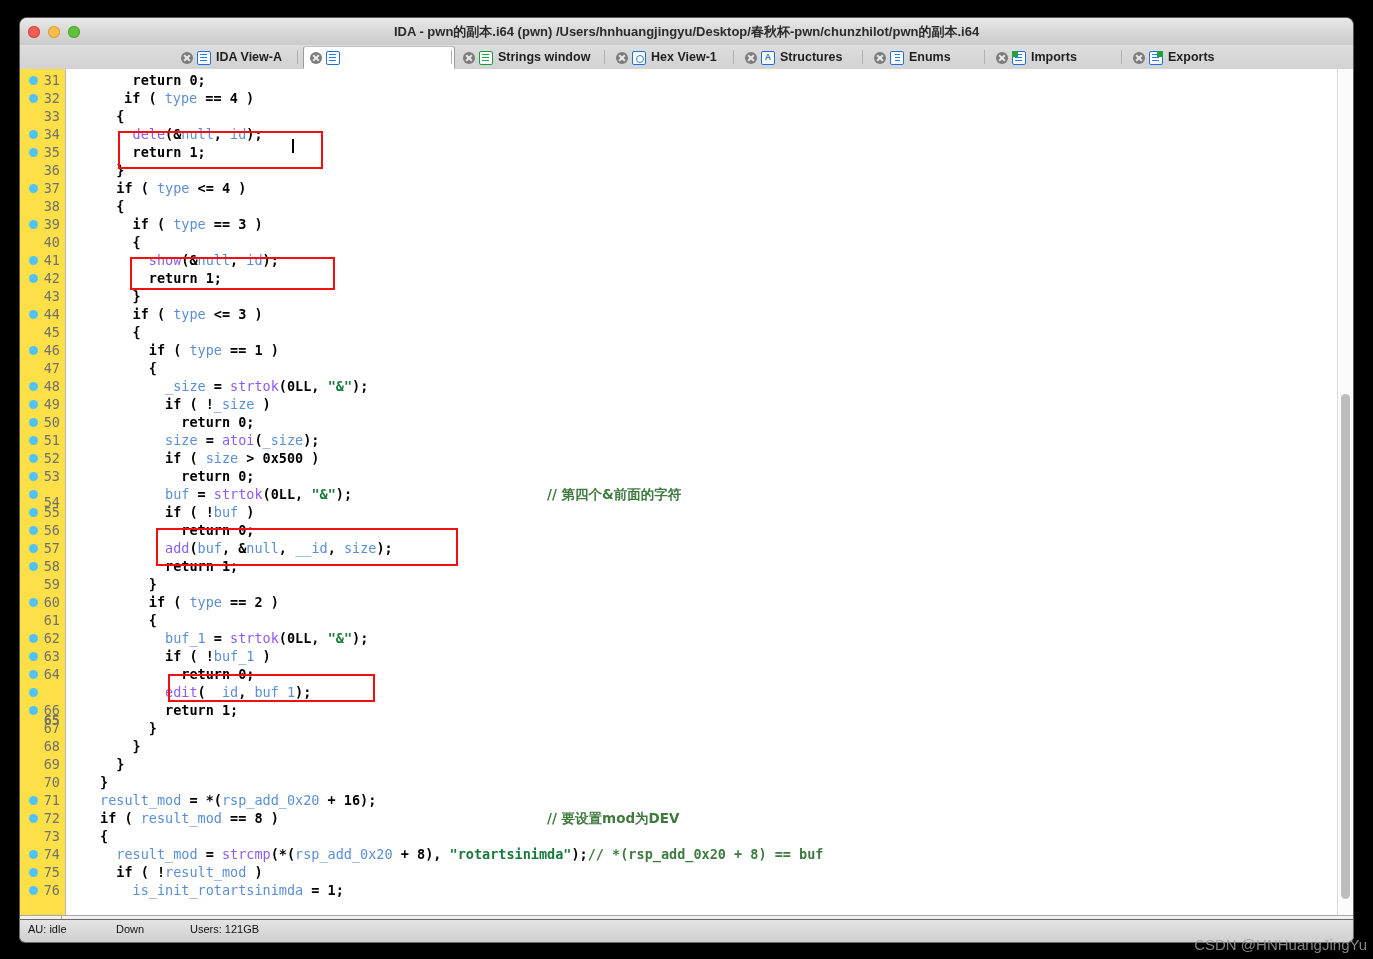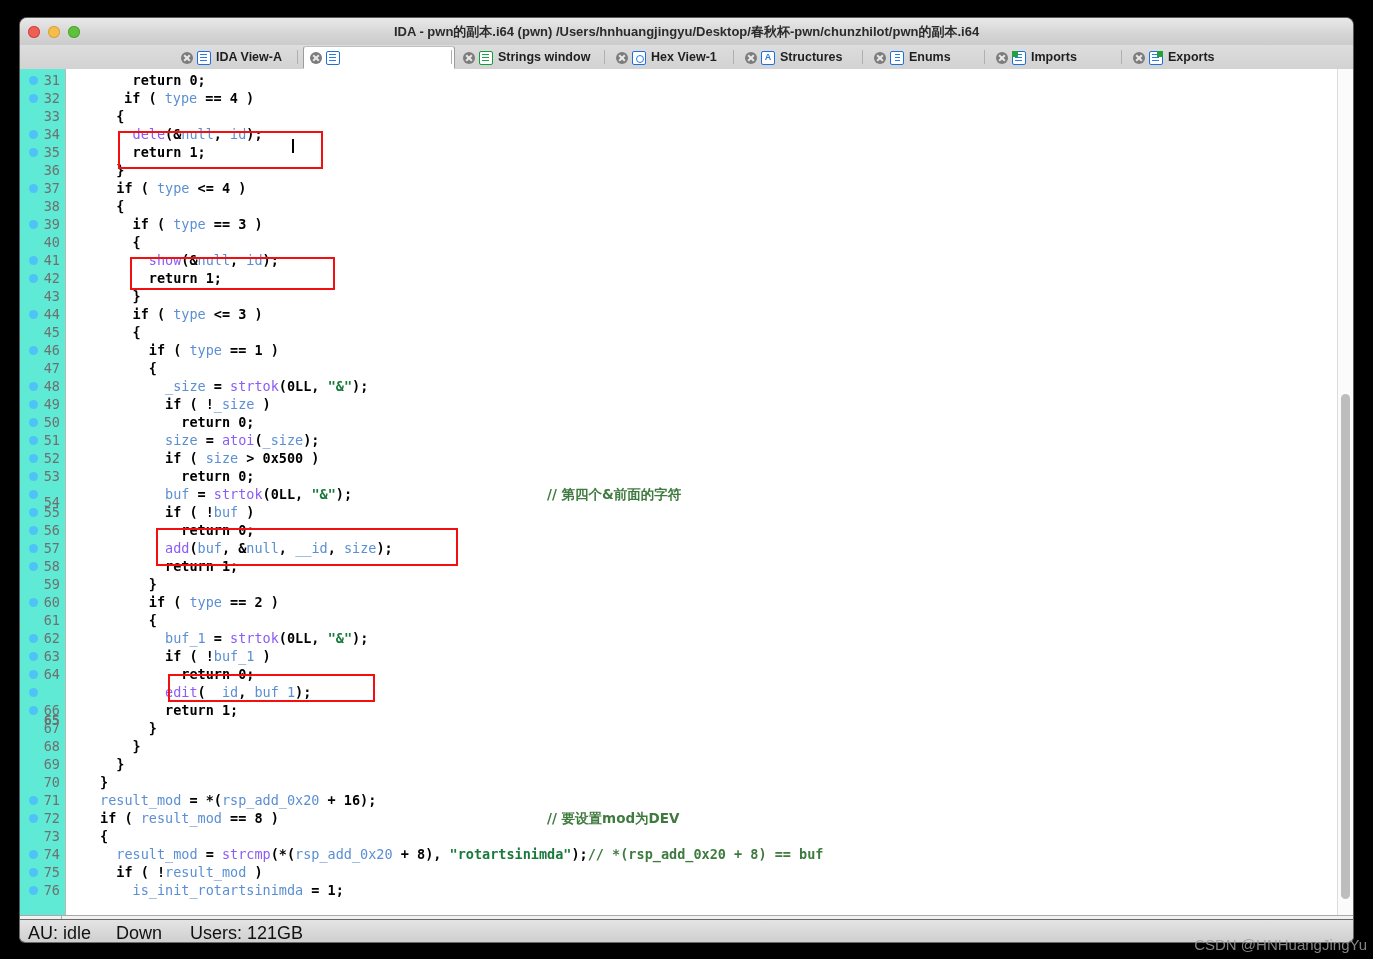--- a/index.html
+++ b/index.html
@@ -122,21 +122,21 @@
 
   
   #codearea {
     position: absolute; left: 0; top: 51px;
     width: 1333px; height: 846px;
     background: #ffffff;
   }
   #gutter {
     position: absolute; left: 0; top: 0;
     width: 45px; height: 846px;
-    background: #5eead4;
+    background: #fde047;
     border-right: 1px solid #b9b9b9;
   }
   #codescroll {
     position: absolute; left: 46px; top: 0;
     width: 1272px; height: 846px;
     overflow: hidden;
   }
   .code-line {
     position: absolute; left: 0;
     height: 18px; line-height: 18px;
@@ -205,21 +205,21 @@
   
   #statusbar {
     position: absolute; left: 20px; top: 920px;
     width: 1333px; height: 22px;
     background: linear-gradient(to bottom, #e4e4e4, #cfcfcf);
     border-radius: 0 0 5px 5px;
     box-shadow: 0 0 0 1px #6a6a6a;
   }
   .sb-item {
     position: absolute; top: 3px;
-    font-size: 18px; color: #111111;
+    font-size: 11px; color: #111111;
     white-space: nowrap;
   }
   #sb-au   { left: 8px; }
   #sb-down { left: 96px; }
   #sb-disk { left: 170px; }
 
   
   #watermark {
     position: absolute; right: 6px; bottom: 6px;
     font-size: 15px; color: #9c9c9c;

